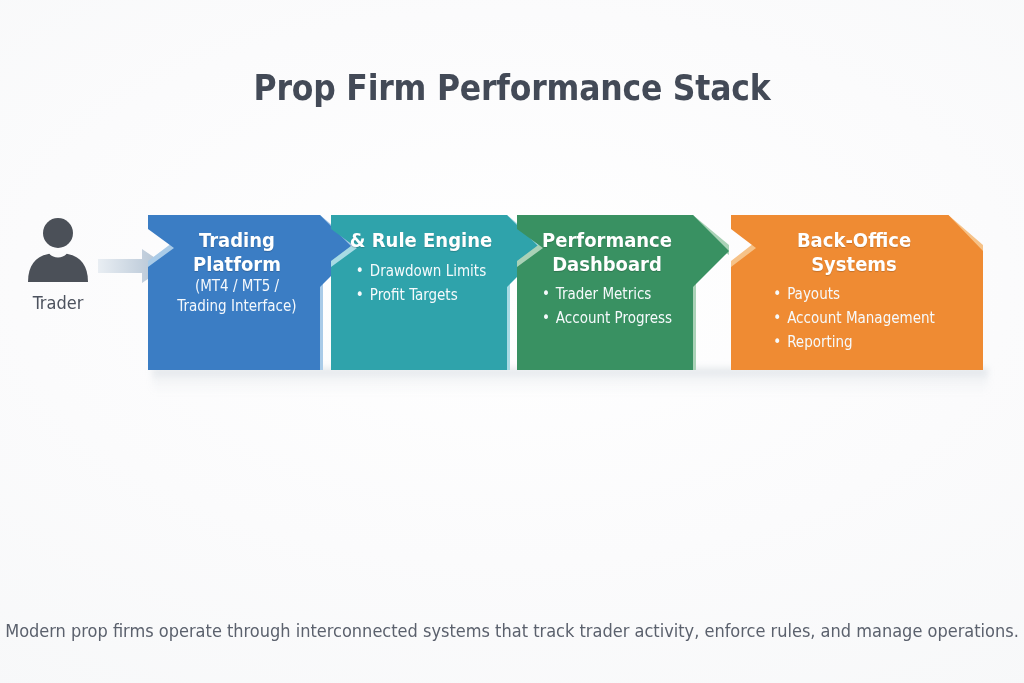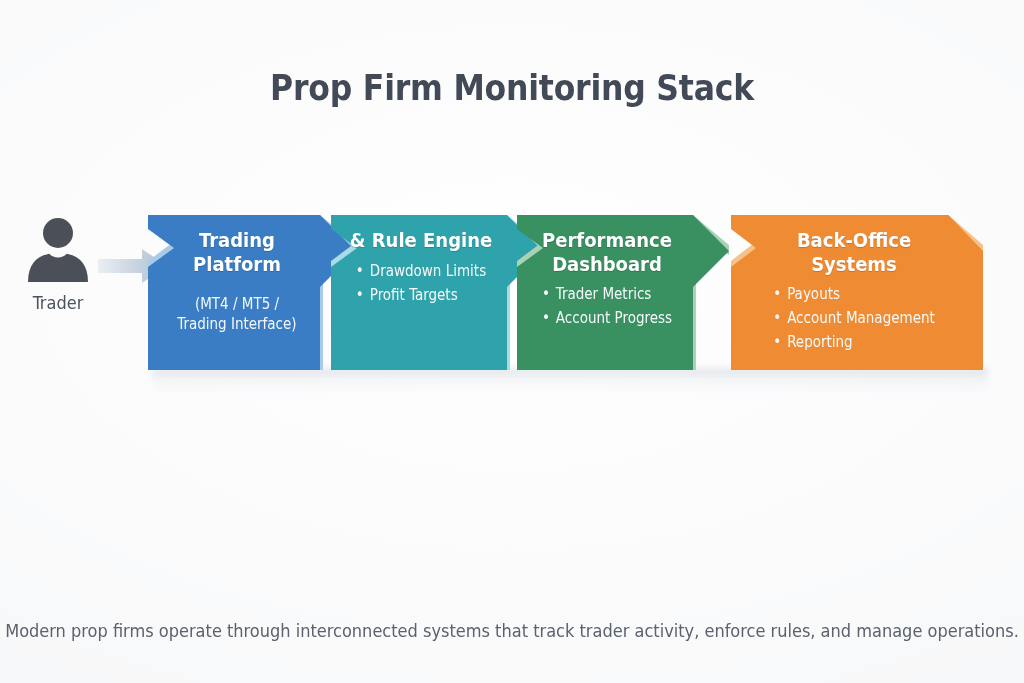--- a/index.html
+++ b/index.html
@@ -102,21 +102,21 @@
   }
   .stage-title {
     font-size: 20px;
     font-weight: bold;
     line-height: 1.18;
     text-align: center;
     font-family: "DejaVu Sans Condensed", "Liberation Sans Narrow", "Liberation Sans", sans-serif;
     text-shadow: 0 1px 1px rgba(0,0,0,0.18);
   }
   .stage-sub {
-    margin-top: 19px;
+    margin-top: 1px;
     font-size: 15px;
     line-height: 1.32;
     text-align: center;
     font-family: "DejaVu Sans Condensed", "Liberation Sans Narrow", "Liberation Sans", sans-serif;
     color: #f4f8fc;
   }
   .stage-bullets {
     margin: 6px 0 0 0;
     padding: 0;
     list-style: none;
@@ -145,21 +145,21 @@
     font-size: 18px;
     color: #5b616d;
     font-family: "DejaVu Sans Condensed", "Liberation Sans Narrow", "Liberation Sans", sans-serif;
   }
 </style>
 </head>
 <body>
 
 <div class="canvas">
 
-  <div class="title">Prop Firm Monitoring Stack</div>
+  <div class="title">Prop Firm Performance Stack</div>
 
   <div class="actor">
     <svg class="actor-icon" viewBox="0 0 72 72">
       <circle cx="36" cy="21" r="15" fill="#4b5058"></circle>
       <path d="M6 70 C6 50 17 41 36 41 C55 41 66 50 66 70 Z" fill="#4b5058"></path>
       <path d="M27 41 C30 47 42 47 45 41 C42 39 30 39 27 41 Z" fill="#fafafb"></path>
     </svg>
     <div class="actor-label">Trader</div>
   </div>
 

